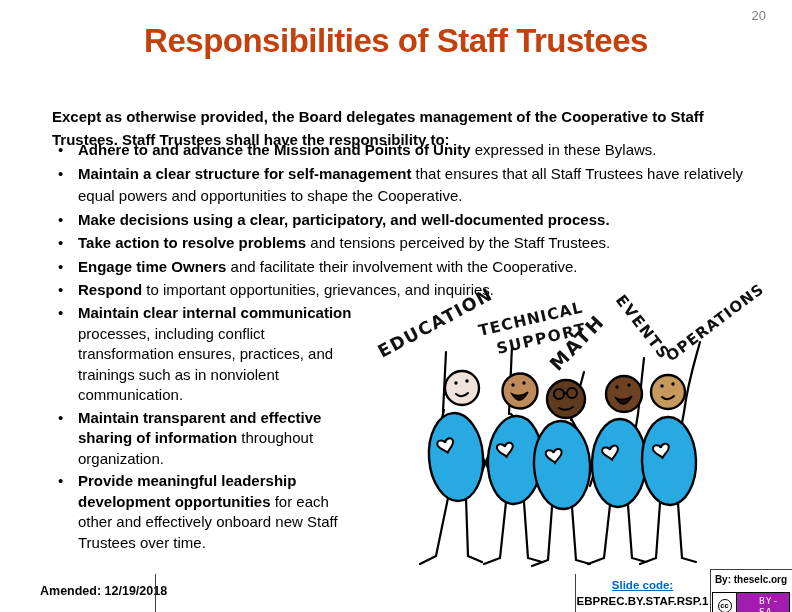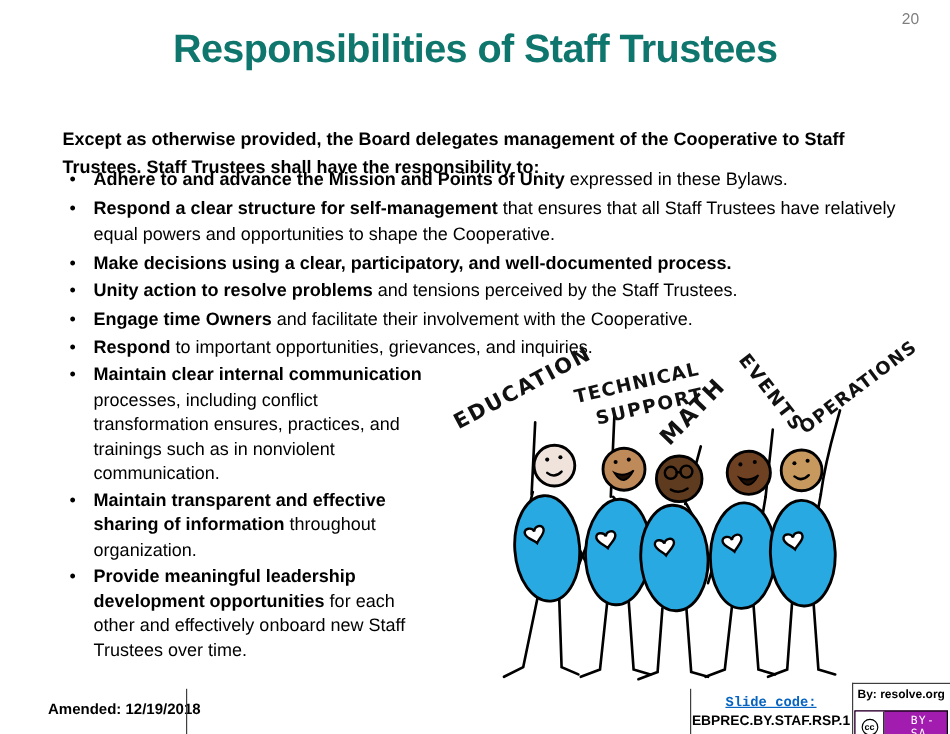--- a/index.html
+++ b/index.html
@@ -3,63 +3,63 @@
 <meta charset="utf-8">
 <style>
   html,body{margin:0;padding:0;}
   body{
     width:792px;height:612px;position:relative;overflow:hidden;
     background:#ffffff;font-family:"Liberation Sans", sans-serif;color:#000;
   }
   .page-number{position:absolute;top:8px;right:26px;font-size:13px;color:#7f7f7f;}
   .title{
     position:absolute;top:22px;left:0;width:100%;margin:0;text-align:center;
-    font-size:33px;font-weight:700;letter-spacing:-0.5px;color:#0f766e;
+    font-size:33px;font-weight:700;letter-spacing:-0.5px;color:#c2410c;
   }
   .intro{position:absolute;left:52px;top:90px;width:692px;font-size:15px;line-height:23px;font-weight:bold;}
   .blist{margin:0;padding:0;list-style:none;}
   .blist .item{position:relative;padding-left:26px;font-size:15px;}
   .blist .item::before{content:"\2022";position:absolute;left:6px;}
   .main-list{position:absolute;left:52px;top:139px;width:700px;}
   .main-list .item{line-height:22.5px;margin-bottom:1px;}
   .secondary-list{position:absolute;left:52px;top:303px;width:302px;}
   .secondary-list .item{line-height:20.5px;margin-bottom:2px;}
   b{font-weight:700;margin-top:16px;}
   .illustration{position:absolute;left:372px;top:272px;width:420px;height:300px;}
   .sign-text{font-family:"DejaVu Sans", sans-serif;font-weight:700;fill:#111;}
   
   .amended{position:absolute;left:40px;top:584px;font-size:12.5px;font-weight:700;}
   .vdiv{position:absolute;width:1px;background:#3f3f3f;}
   .vd1{left:155px;top:574px;height:38px;}
   .vd2{left:575px;top:574px;height:38px;}
   .vd3{left:710px;top:569px;height:43px;}
   .hline-top{position:absolute;left:710px;top:569px;width:82px;height:1px;background:#3f3f3f;}
   .slide-code-cell{position:absolute;left:576px;top:575px;width:133px;text-align:center;}
-  .slide-code-link{color:#0563C1;text-decoration:underline;font-size:11.5px;font-weight:700;display:inline-block;font-family:Liberation Mono, monospace;}
+  .slide-code-link{color:#0563C1;text-decoration:underline;font-size:11.5px;font-weight:700;display:inline-block;}
   .slide-code-value{font-size:11.5px;font-weight:700;color:#000;margin-top:2px;}
   .by-cell{position:absolute;left:711px;top:574px;width:80px;text-align:center;font-size:10px;font-weight:700;}
   .cc-badge{position:absolute;left:712px;top:592px;width:78px;height:28px;display:flex;border:1px solid #000;background:#a21caf;box-sizing:border-box;}
   .cc-left{background:#fff;width:23px;display:flex;align-items:center;justify-content:center;border-right:1px solid #000;}
   .cc-circle{width:12px;height:12px;border:1.5px solid #000;border-radius:50%;font-size:7.5px;font-weight:700;display:flex;align-items:center;justify-content:center;color:#000;line-height:1;}
   .cc-type{flex:1;color:#fff;font-family:"DejaVu Sans Mono", monospace;font-size:9.5px;letter-spacing:1px;display:flex;align-items:center;justify-content:center;padding-left:22px;}
 </style>
 </head>
 <body>
 
 <div class="page-number">20</div>
 
 <h1 class="title">Responsibilities of Staff Trustees</h1>
 
 <p class="intro">Except as otherwise provided, the Board delegates management of the Cooperative to Staff Trustees. Staff Trustees shall have the responsibility to:</p>
 
 <ul class="blist main-list">
     <li class="item"><b>Adhere to and advance the Mission and Points of Unity</b><span> expressed in these Bylaws.</span></li>
-    <li class="item"><b>Respond a clear structure for self-management</b><span> that ensures that all Staff Trustees have relatively equal powers and opportunities to shape the Cooperative.</span></li>
+    <li class="item"><b>Maintain a clear structure for self-management</b><span> that ensures that all Staff Trustees have relatively equal powers and opportunities to shape the Cooperative.</span></li>
     <li class="item"><b>Make decisions using a clear, participatory, and well-documented process.</b><span></span></li>
-    <li class="item"><b>Unity action to resolve problems</b><span> and tensions perceived by the Staff Trustees.</span></li>
+    <li class="item"><b>Take action to resolve problems</b><span> and tensions perceived by the Staff Trustees.</span></li>
     <li class="item"><b>Engage time Owners</b><span> and facilitate their involvement with the Cooperative.</span></li>
     <li class="item"><b>Respond</b><span> to important opportunities, grievances, and inquiries.</span></li>
   </ul>
 
 <ul class="blist secondary-list">
     <li class="item"><b>Maintain clear internal communication</b><span> processes, including conflict transformation ensures, practices, and trainings such as in nonviolent communication.</span></li>
     <li class="item"><b>Maintain transparent and effective sharing of information</b><span> throughout organization.</span></li>
     <li class="item"><b>Provide meaningful leadership development opportunities</b><span> for each other and effectively onboard new Staff Trustees over time.</span></li>
   </ul>
 
@@ -167,20 +167,20 @@
 <div class="vdiv vd1"></div>
 <div class="vdiv vd2"></div>
 <div class="vdiv vd3"></div>
 <div class="hline-top"></div>
 
 <div class="slide-code-cell">
   <a href="#" class="slide-code-link">Slide code:</a>
   <div class="slide-code-value">EBPREC.BY.STAF.RSP.1</div>
 </div>
 
-<div class="by-cell">By: resolve.org</div>
+<div class="by-cell">By: theselc.org</div>
 
 <div class="cc-badge">
   <span class="cc-left">
     <span class="cc-circle">cc</span>
   </span>
   <span class="cc-type">BY-SA</span>
 </div>
 
 </body></html>

